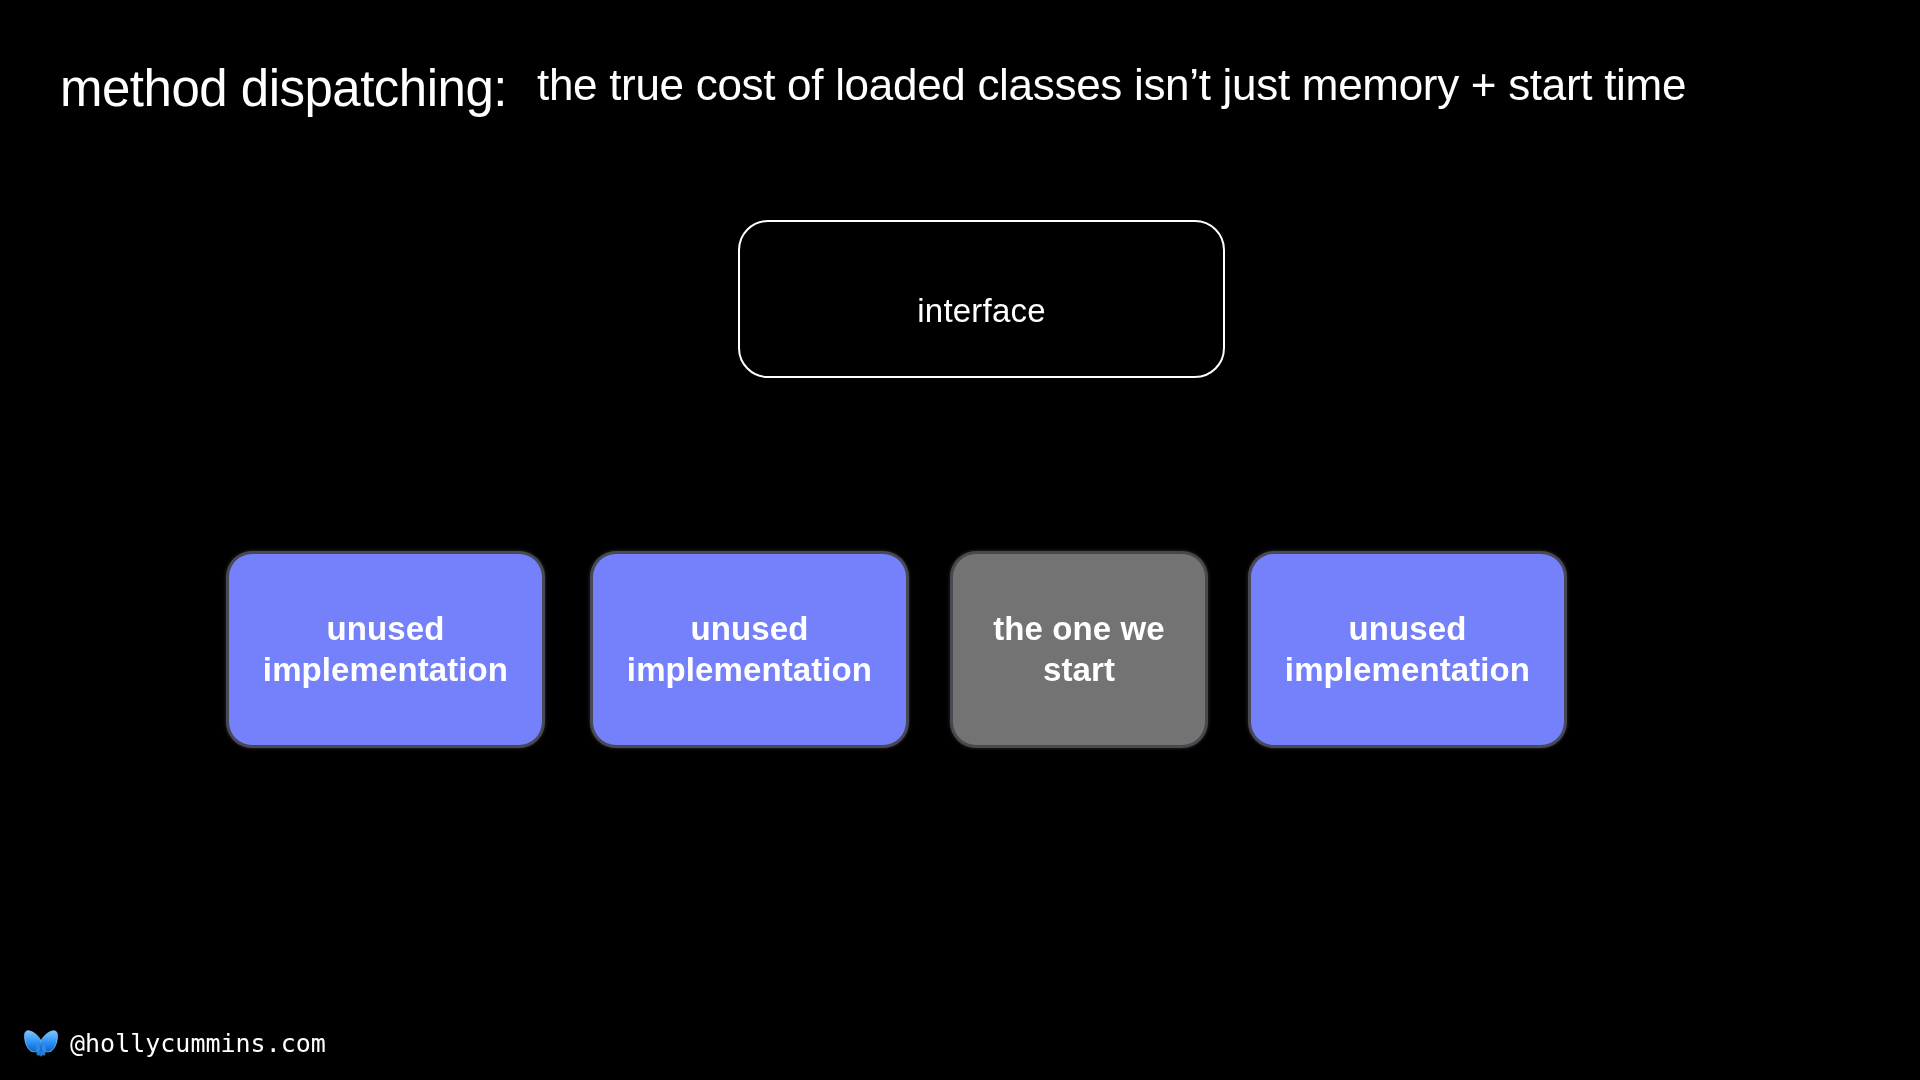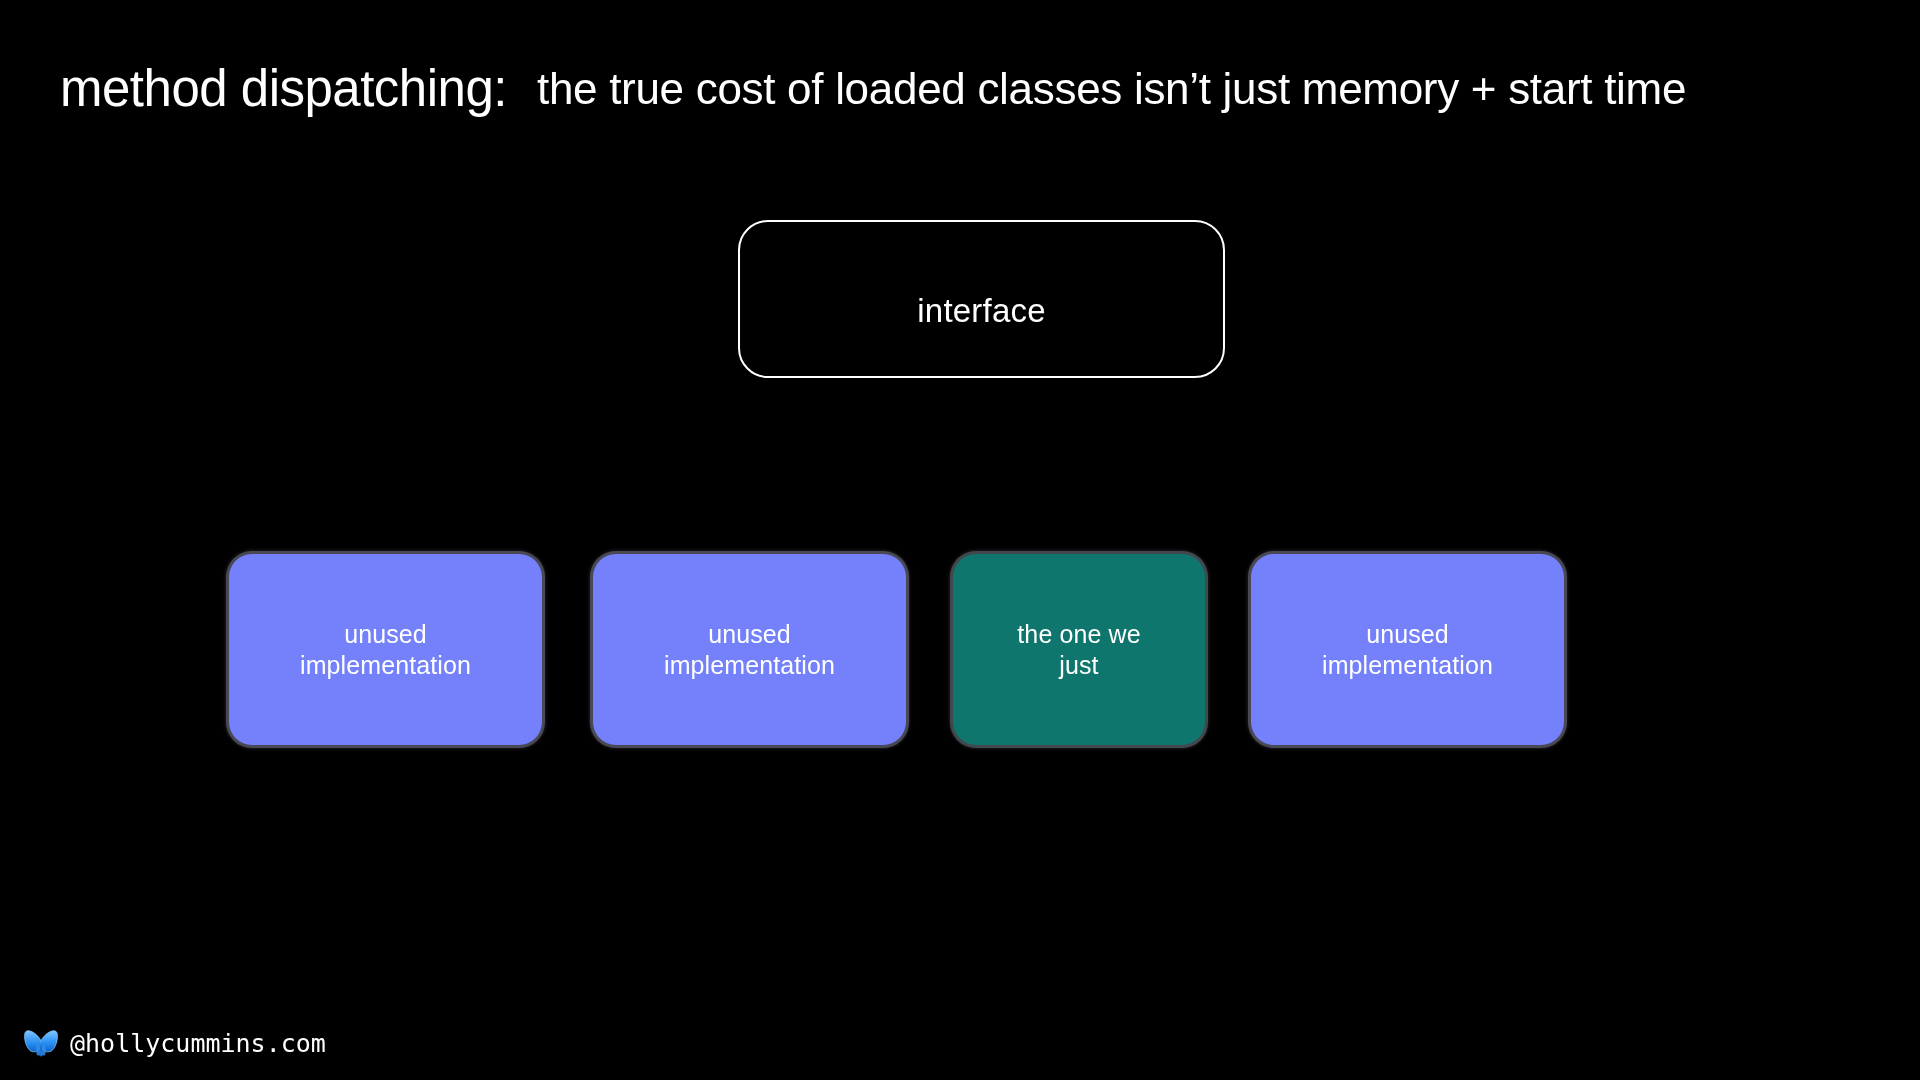--- a/index.html
+++ b/index.html
@@ -25,21 +25,21 @@
     background: #000000;
   }
 
   
   .title-row {
     position: absolute;
     left: 60px;
     top: 62px;
     right: 40px;
     display: flex;
-    align-items: center;
+    align-items: flex-start;
     white-space: nowrap;
   }
   .title-main {
     font-size: 51px;
     font-weight: 300;
     letter-spacing: -0.5px;
     color: #ffffff;
     line-height: 1.05;
   }
   .title-sub {
@@ -90,30 +90,30 @@
     border: 3px solid rgba(70, 70, 76, 0.95);
     box-sizing: border-box;
     display: flex;
     align-items: center;
     justify-content: center;
     text-align: center;
     padding: 0 10px;
     box-shadow: 0 0 3px 1px rgba(55,55,60,0.55);
   }
   .impl-box .box-label {
-    font-size: 25px;
-    font-weight: 400;
+    font-size: 33px;
+    font-weight: 700;
     color: #ffffff;
     line-height: 1.24;
     letter-spacing: 0.1px;
   }
 
   .impl-box.b1 { left: 226px;  width: 319px; background: #7481fb; }
   .impl-box.b2 { left: 590px;  width: 319px; background: #7481fb; }
-  .impl-box.b3 { left: 950px;  width: 258px; background: #0f766e; }
+  .impl-box.b3 { left: 950px;  width: 258px; background: #737373; }
   .impl-box.b4 { left: 1248px; width: 319px; background: #7481fb; }
 
   
   .footer {
     position: absolute;
     left: 24px;
     bottom: 22px;
     display: flex;
     align-items: center;
     gap: 12px;
@@ -157,21 +157,21 @@
     <div class="impl-box b2">
       <span class="box-label">
         <span>unused</span><br>
         <span>implementation</span>
       </span>
     </div>
 
     <div class="impl-box b3">
       <span class="box-label">
         <span>the one we</span><br>
-        <span>just</span>
+        <span>start</span>
       </span>
     </div>
 
     <div class="impl-box b4">
       <span class="box-label">
         <span>unused</span><br>
         <span>implementation</span>
       </span>
     </div>
 

